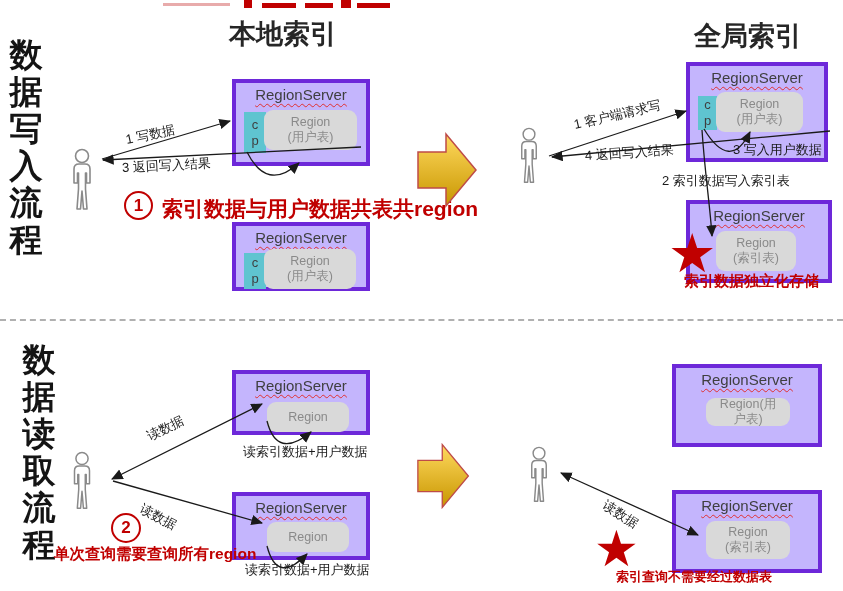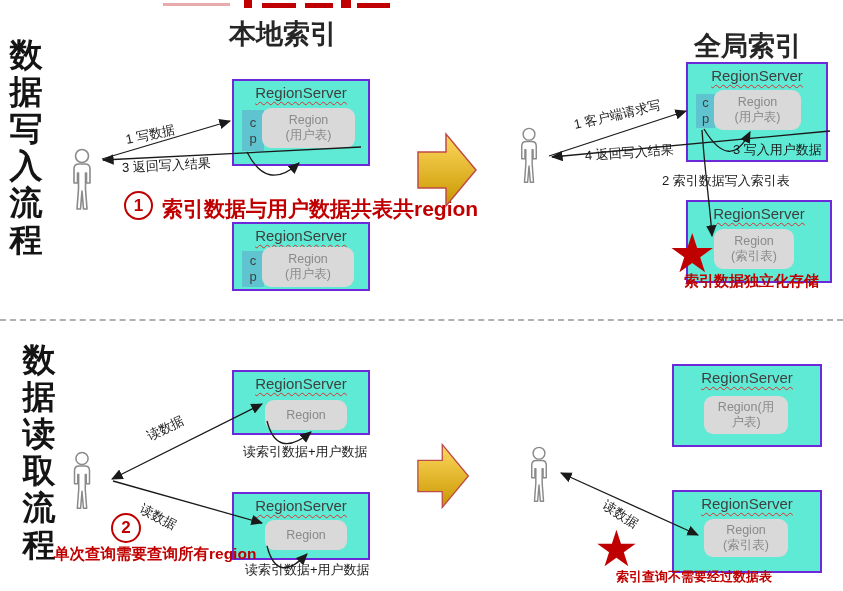--- a/index.html
+++ b/index.html
@@ -5,21 +5,21 @@
   html,body{margin:0;padding:0;background:#fff;}
   #stage{position:relative;width:843px;height:591px;background:#fff;overflow:hidden;
          font-family:"Liberation Sans","DejaVu Sans",sans-serif;}
   .abs{position:absolute;}
   
   .vlabel{position:absolute;width:42px;font-size:33px;font-weight:600;color:#141414;
           line-height:37px;text-align:center;letter-spacing:0;word-break:break-all;}
   
   .coltitle{position:absolute;font-size:27px;font-weight:600;color:#262626;white-space:nowrap;}
   
-  .server{position:absolute;background:#5eead4;border:2px solid #6d28d9;box-sizing:border-box;}
+  .server{position:absolute;background:#c4b5fd;border:4px solid #6d28d9;box-sizing:border-box;}
   .server-title{display:block;text-align:center;font-size:15px;color:#3F3F3F;margin-top:3px;
                 text-decoration:underline wavy #E03030 1px;text-underline-offset:3px;}
   .region{position:absolute;background:#D9D9D9;border-radius:9px;color:#8A8A8A;
           display:flex;align-items:center;justify-content:center;text-align:center;
           font-size:12.5px;line-height:15px;white-space:pre-line;}
   .cp{position:absolute;background:#5FC4D0;color:#3F3F3F;font-size:13px;line-height:16px;
       text-align:center;white-space:pre-line;display:flex;align-items:center;justify-content:center;}
   
   .lbl{position:absolute;font-size:13px;color:#1a1a1a;white-space:nowrap;transform-origin:left center;}
   
@@ -42,21 +42,21 @@
   <div class="frag" style="left:244px;top:0;width:8px;height:8px;"></div>
   <div class="frag" style="left:262px;top:3px;width:34px;height:5px;"></div>
   <div class="frag" style="left:305px;top:3px;width:28px;height:5px;"></div>
   <div class="frag" style="left:341px;top:0;width:10px;height:8px;"></div>
   <div class="frag" style="left:357px;top:3px;width:33px;height:5px;"></div>
 
   <div class="vlabel" style="left:5px;top:36px;">数据写入流程</div>
   <div class="vlabel" style="left:18px;top:341px;">数据读取流程</div>
 
   <div class="coltitle" style="left:229px;top:16px;">本地索引</div>
-  <div class="coltitle" style="left:694px;top:28px;">全局索引</div>
+  <div class="coltitle" style="left:694px;top:18px;">全局索引</div>
 
   <div class="divider"></div>
 
   <div class="server" style="left:232px;top:79px;width:138px;height:87px;">
     <span class="server-title">RegionServer</span>
     <div class="cp" style="left:8px;top:29px;width:22px;height:41px;">c
 p</div>
     <div class="region" style="left:28px;top:27px;width:93px;height:40px;">Region
 (用户表)</div>
   </div>
@@ -110,21 +110,21 @@
   <div class="lbl" style="left:245px;top:561px;">读索引数据+用户数据</div>
 
   <div class="lbl" style="left:148px;top:428px;transform:rotate(-26deg);">读数据</div>
   <div class="lbl" style="left:141px;top:499px;transform:rotate(28deg);">读数据</div>
 
   <div class="badge" style="left:111px;top:513px;width:30px;height:30px;font-size:17px;">2</div>
   <div class="red-note" style="left:54px;top:544px;font-size:15.5px;">单次查询需要查询所有region</div>
 
   <div class="server" style="left:672px;top:364px;width:150px;height:83px;">
     <span class="server-title">RegionServer</span>
-    <div class="region" style="left:30px;top:30px;width:84px;height:38px;">Region(用
+    <div class="region" style="left:30px;top:30px;width:84px;height:28px;">Region(用
 户表)</div>
   </div>
 
   <div class="server" style="left:672px;top:490px;width:150px;height:83px;">
     <span class="server-title">RegionServer</span>
     <div class="region" style="left:30px;top:27px;width:84px;height:38px;">Region
 (索引表)</div>
   </div>
 
   <div class="lbl" style="left:604px;top:495px;transform:rotate(33deg);">读数据</div>

